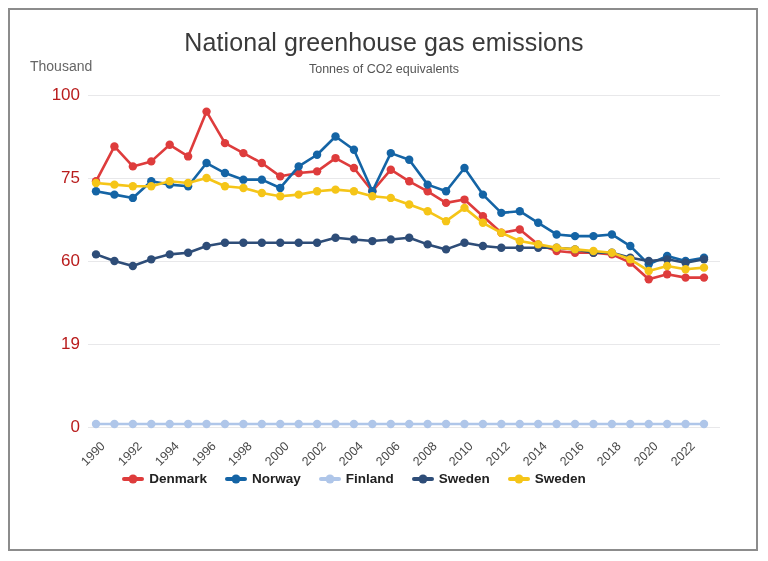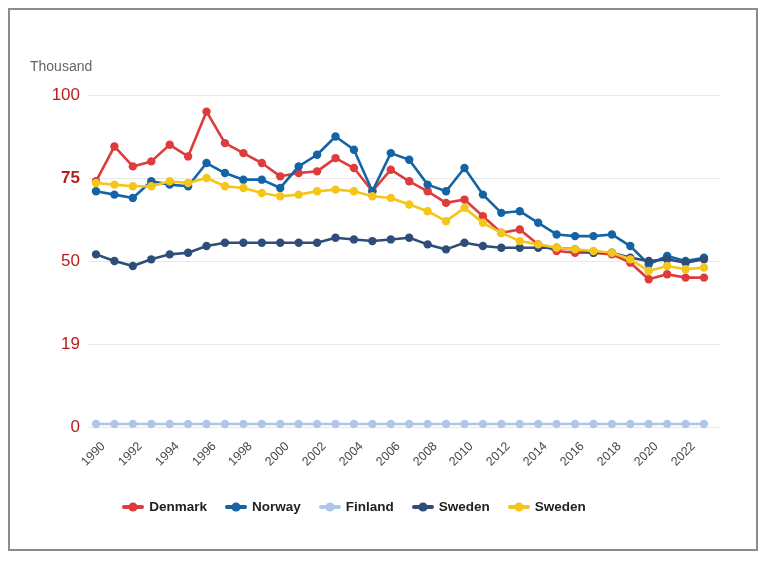--- a/index.html
+++ b/index.html
@@ -45,21 +45,21 @@
   }
   .xlabel{
     position:absolute;
     font-size:12.5px; color:#4a4a4a;
     transform-origin: right top;
     transform: rotate(-45deg);
     white-space:nowrap;
     text-align:right;
   }
   .legend{
-    position:absolute; left:0; top:499px; width:708px;
+    position:absolute; left:0; top:471px; width:708px;
     display:flex; justify-content:center; align-items:center;
     gap:18px;
   }
   .legend-item{display:flex;align-items:center;gap:5px;}
   .legend-swatch{
     width:22px;height:4px;border-radius:2px;position:relative;
   }
   .legend-swatch::after{
     content:"";position:absolute;left:50%;top:50%;
     width:9px;height:9px;border-radius:50%;
@@ -68,27 +68,29 @@
   }
   .legend-label{font-size:13.5px;color:#222;font-weight:bold;}
   svg{display:block;}
 </style>
 </head>
 <body>
 
 <div id="chart-root">
   <div id="frame"></div>
 
+  <div class="title">National greenhouse gas emissions</div>
+  <div class="subtitle">Tonnes of CO2 equivalents</div>
   <div class="unit-label">Thousand</div>
 
   <div id="yaxis">
       <div class="ytick" style="top: 427px;">0</div>
       <div class="ytick" style="top: 344px;">19</div>
-      <div class="ytick" style="top: 261px;">50</div>
-      <div class="ytick" style="top: 178px; font-weight: bold;">75</div>
+      <div class="ytick" style="top: 261px;">60</div>
+      <div class="ytick" style="top: 178px;">75</div>
       <div class="ytick" style="top: 95px;">100</div>
     </div>
   <div id="plot">
       <div class="gridline" style="top: 427px;"></div>
       <div class="gridline" style="top: 344px;"></div>
       <div class="gridline" style="top: 261px;"></div>
       <div class="gridline" style="top: 178px;"></div>
       <div class="gridline" style="top: 95px;"></div>
       <svg width="632" height="561" style="position: absolute; left: 0px; top: 0px;">
         <g>

